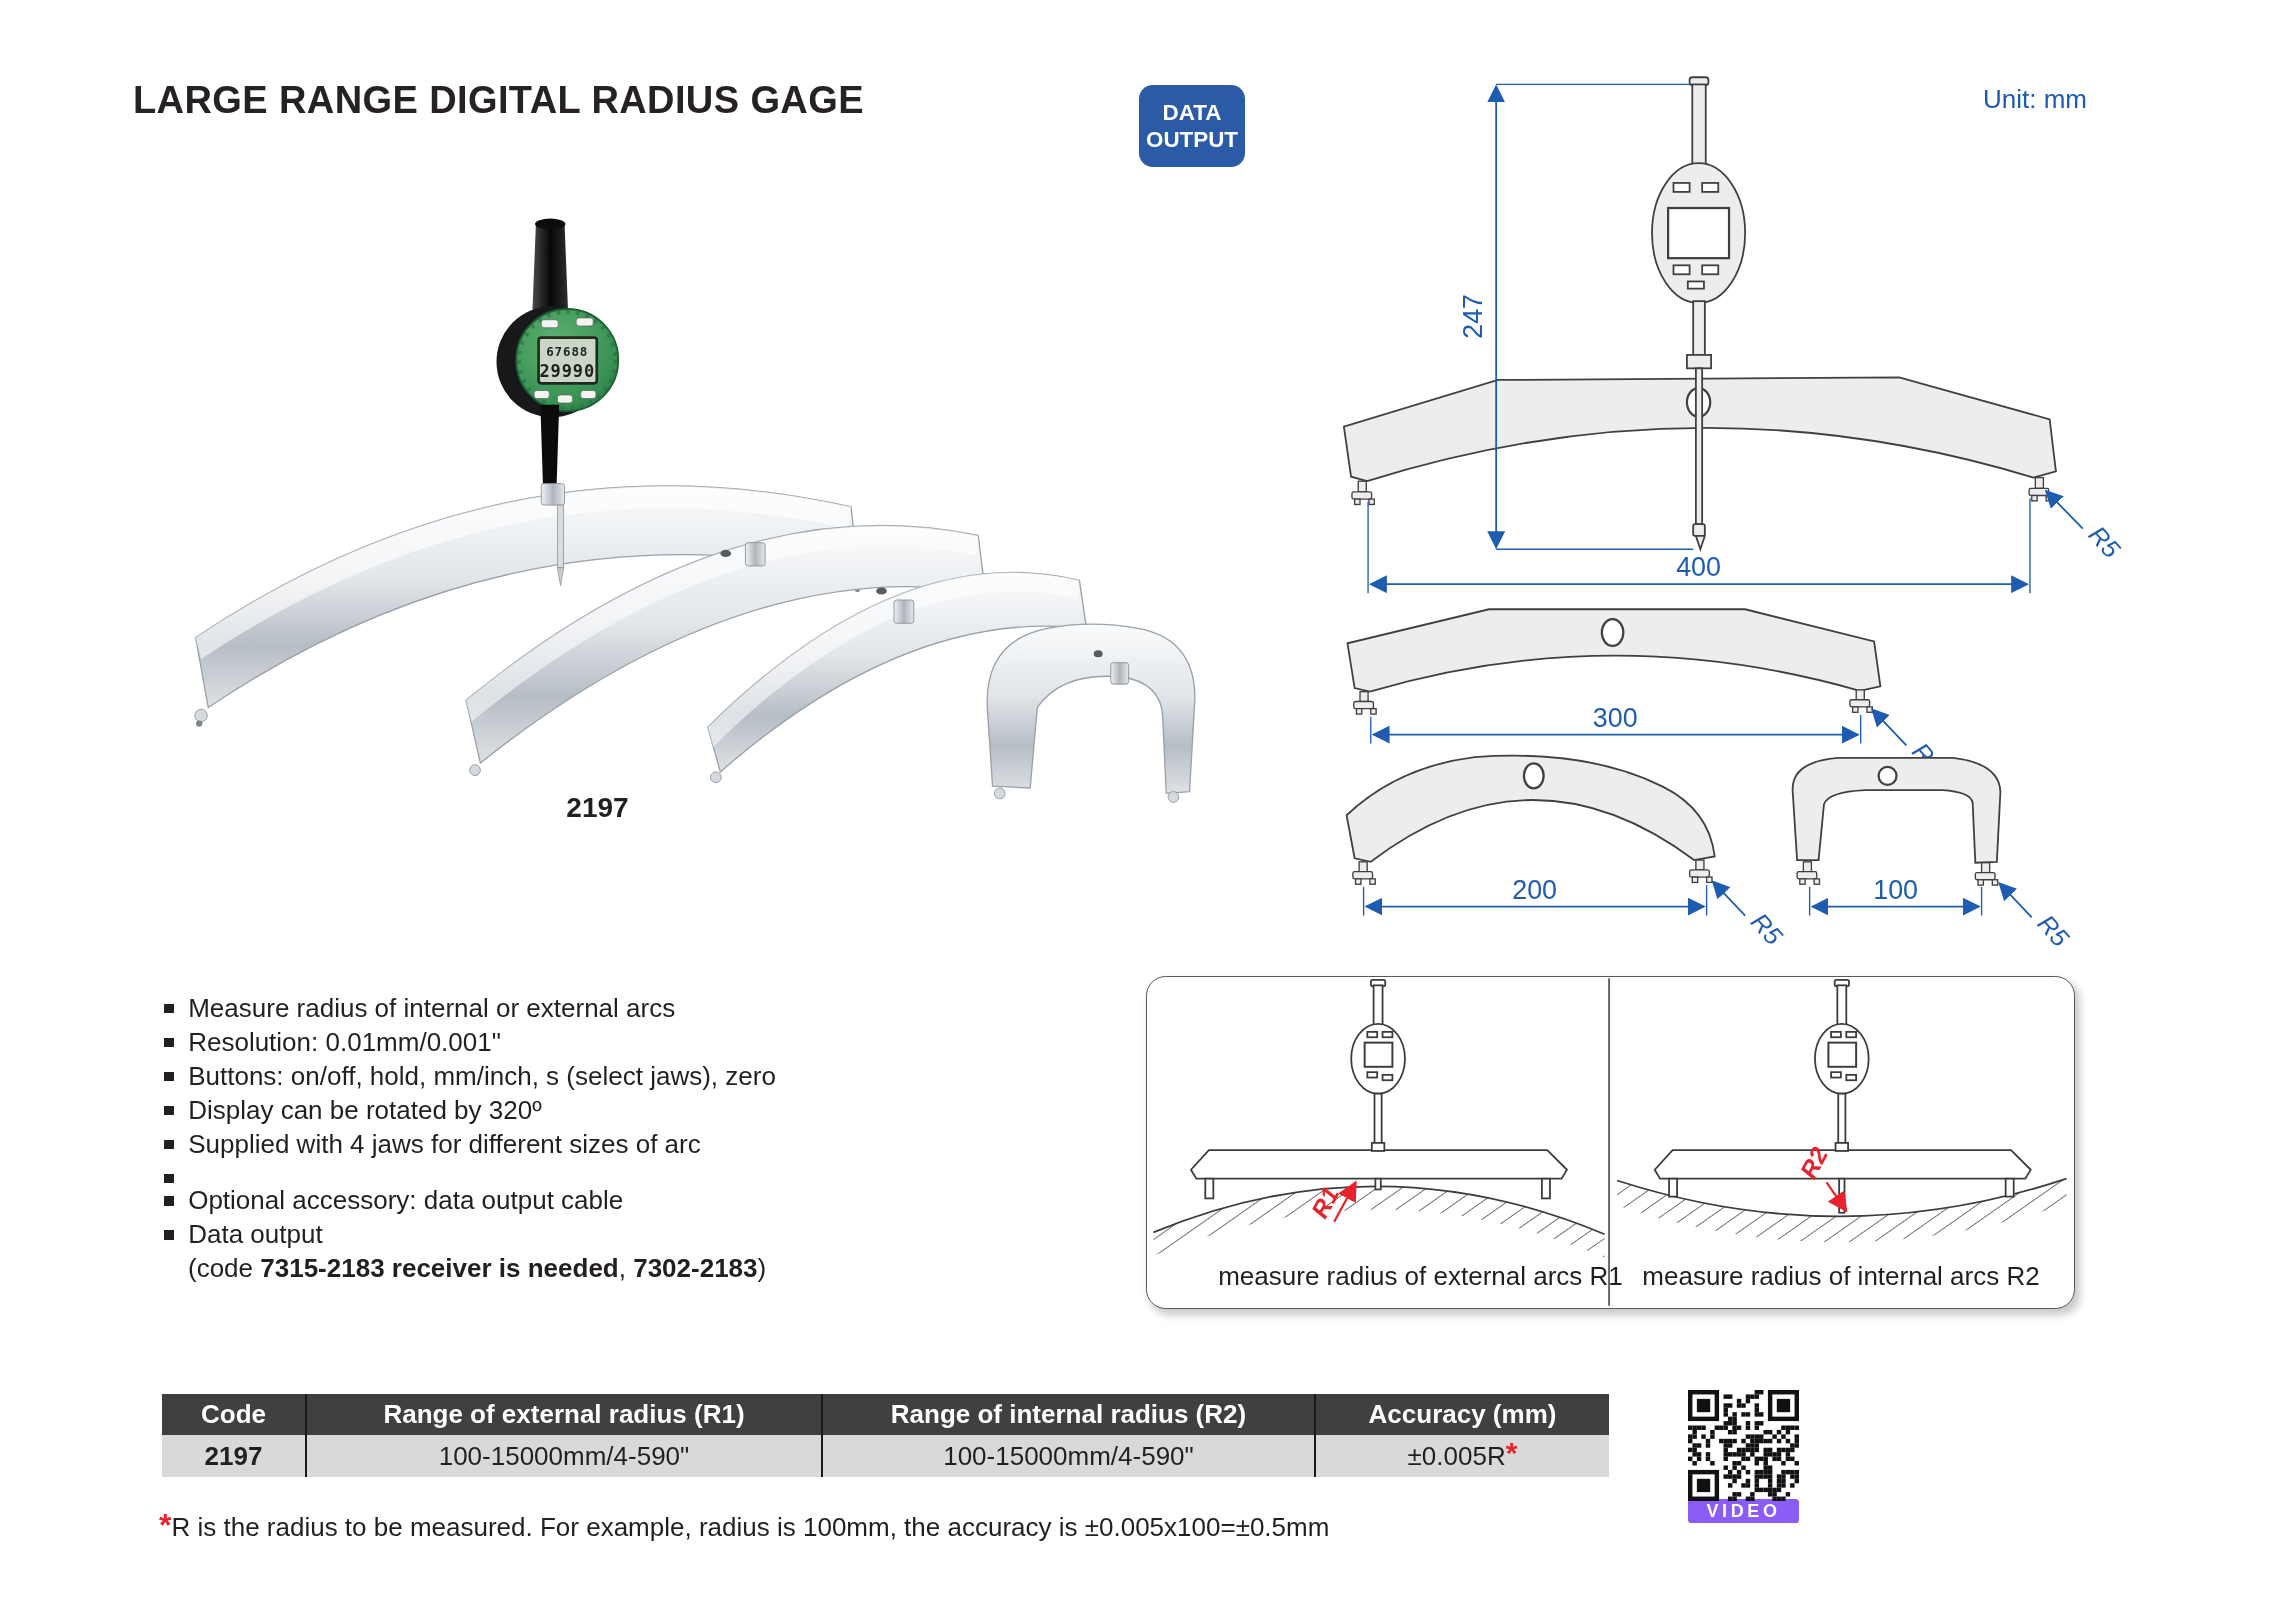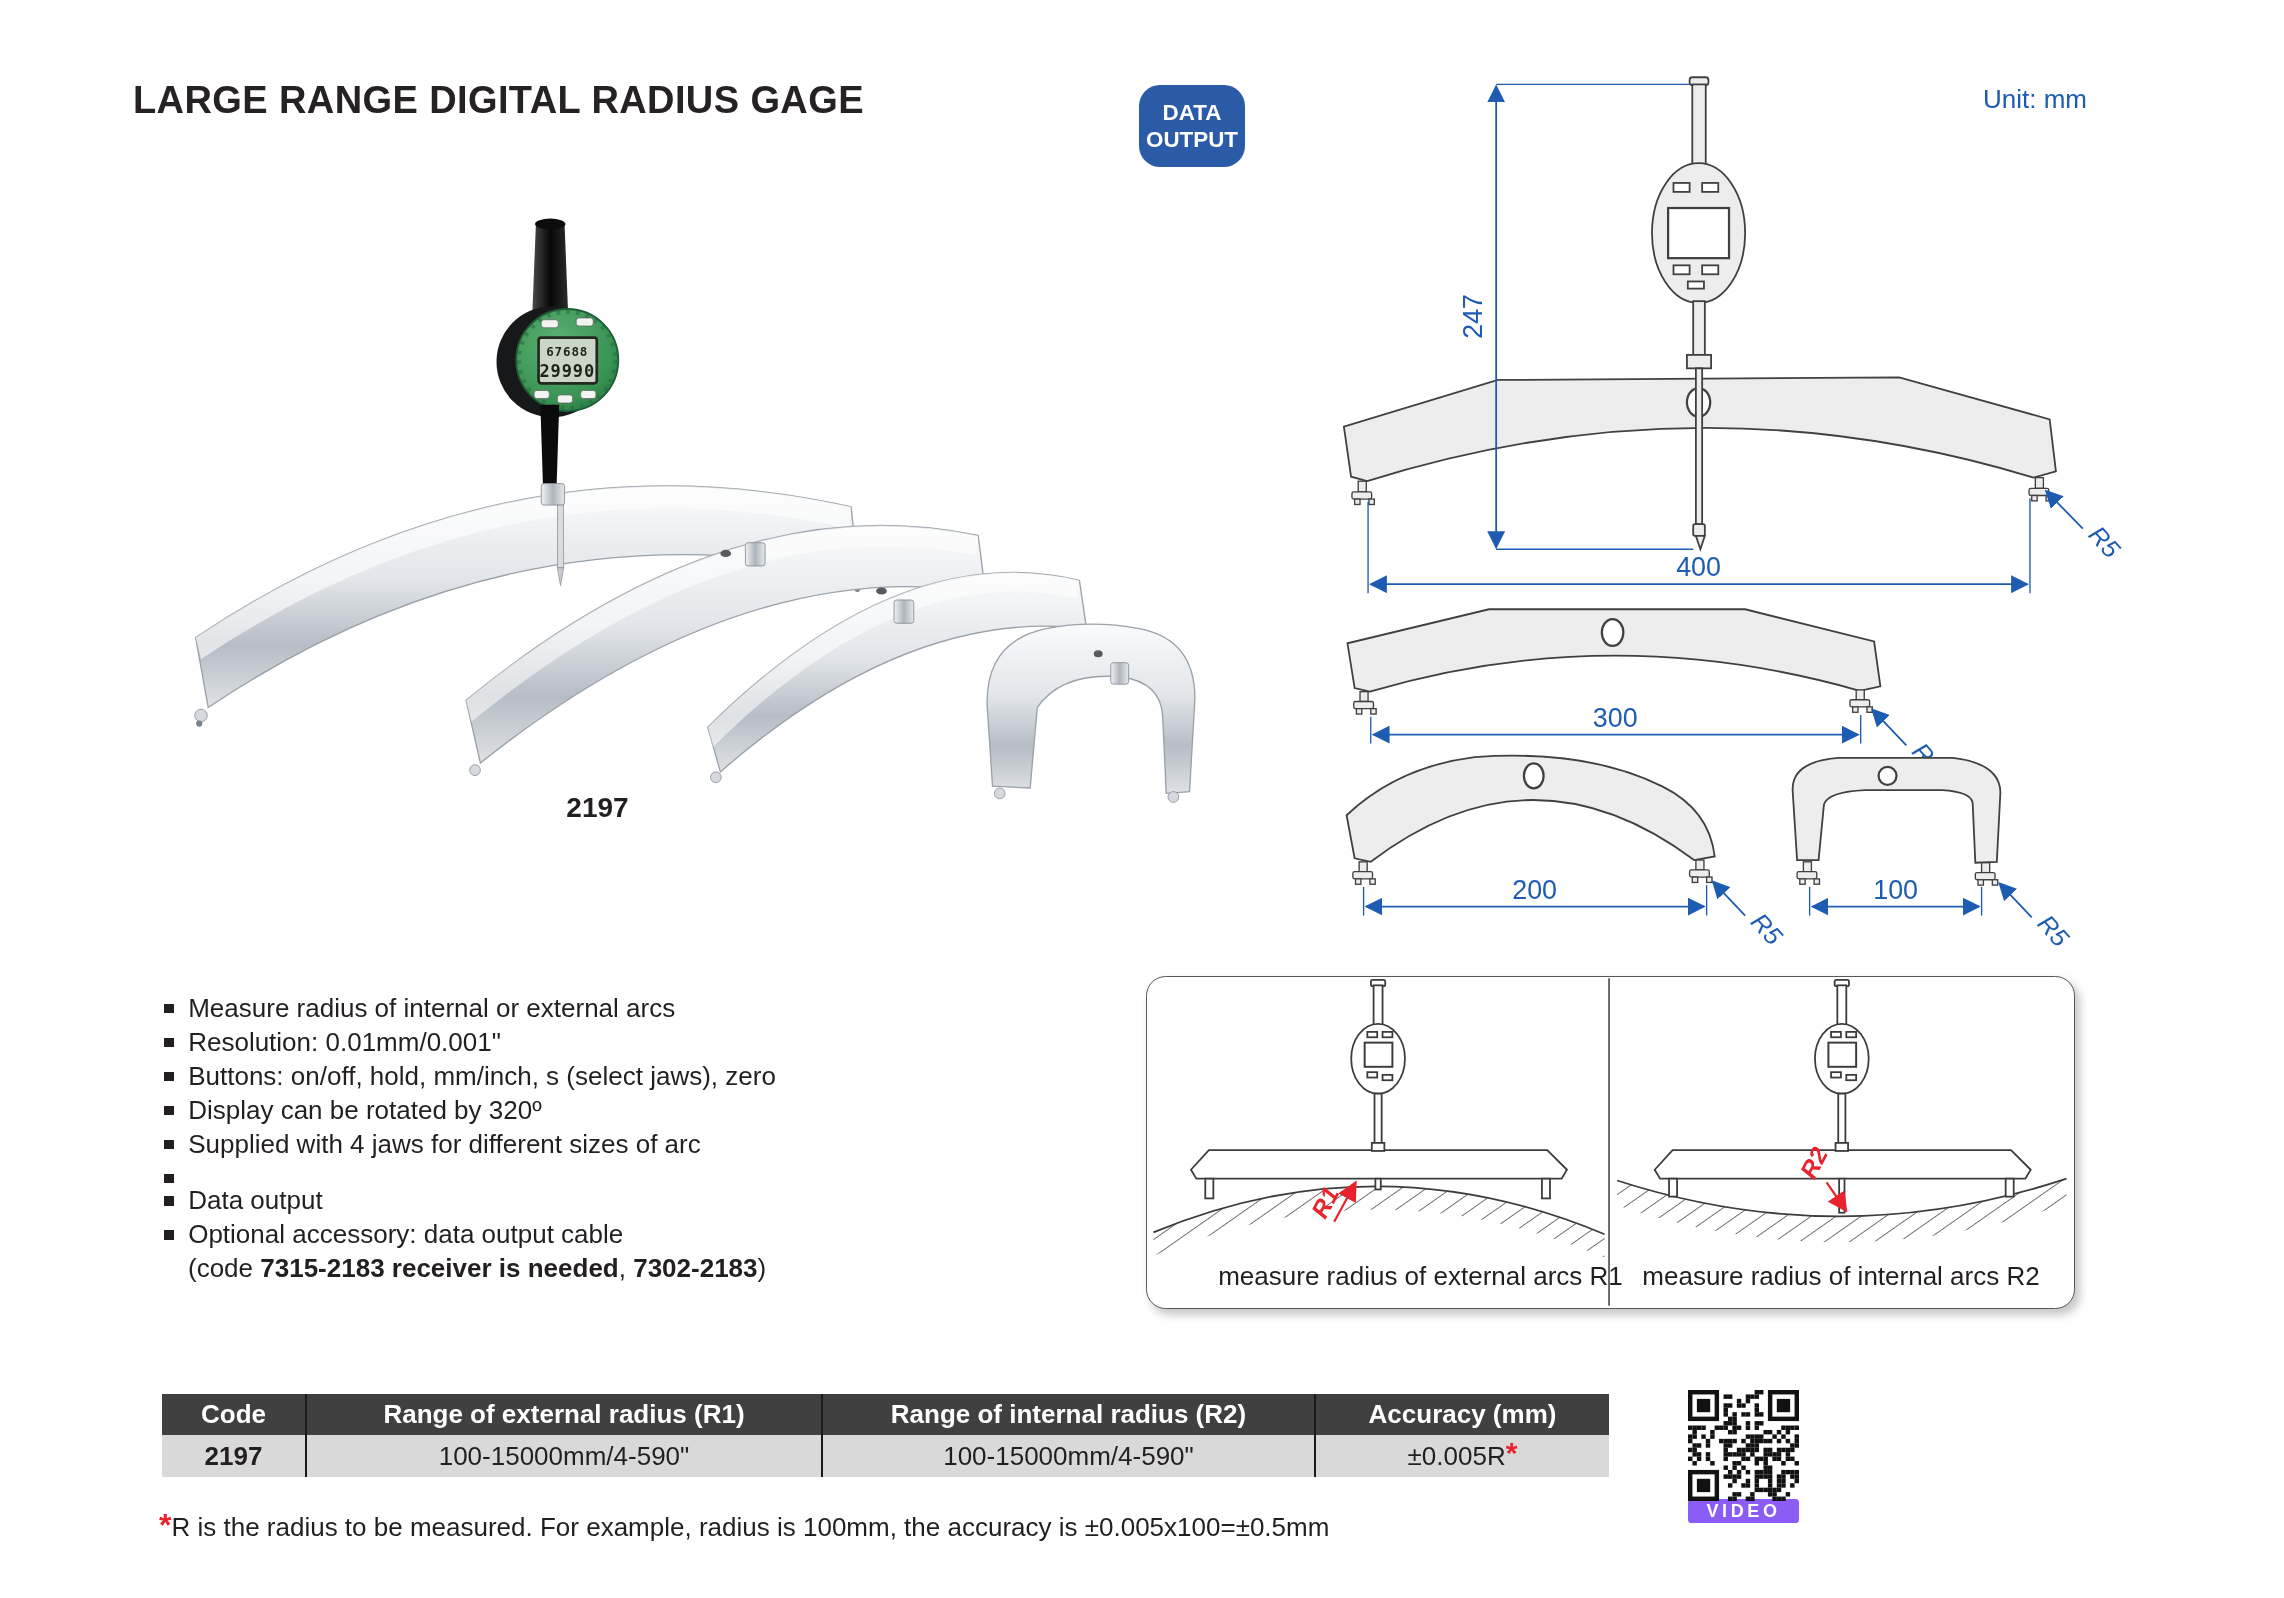--- a/index.html
+++ b/index.html
@@ -4,21 +4,21 @@
 <style>
   html,body{margin:0;padding:0;}
   body{
     width:2285px;height:1599px;position:relative;background:#ffffff;
     font-family:"Liberation Sans",sans-serif;color:#231f20;overflow:hidden;
   }
   .abs{position:absolute;}
   
   #page-title{left:133px;top:79px;font-size:38px;font-weight:bold;letter-spacing:0.4px;color:#262123;}
   #data-output-badge{
-    left:1139px;top:85px;width:106px;height:82px;background:#2b5aa7;border-radius:21px;
+    left:1139px;top:85px;width:106px;height:82px;background:#2b5aa7;border-radius:14px;
     color:#fff;font-weight:bold;font-size:22.4px;line-height:27px;text-align:center;
     display:flex;flex-direction:column;justify-content:center;
   }
   #unit-label{left:1983px;top:84px;font-size:26px;color:#1e5cb2;}
   
   #product-code-label{left:537px;top:792px;width:121px;text-align:center;font-size:28px;font-weight:bold;}
   
   #feature-list{left:164px;top:991px;width:896px;font-size:26px;line-height:34px;}
   #feature-list .feat{display:flex;align-items:flex-start;}
   #feature-list .sq{width:9.9px;height:9.9px;background:#231f20;margin:12.5px 14.3px 0 0;flex:0 0 9.9px;}
@@ -286,25 +286,25 @@
     </div>
   <div class="feat">
       <span class="sq"></span>
       <span>Supplied with 4 jaws for different sizes of arc</span>
     </div>
   <div class="feat">
       <span class="sq"></span>
     </div>
   <div class="feat">
       <span class="sq"></span>
+      <span>Optional accessory: data output cable</span>
+    </div>
+  <div class="feat">
+      <span class="sq"></span>
       <span>Data output</span>
-    </div>
-  <div class="feat">
-      <span class="sq"></span>
-      <span>Optional accessory: data output cable</span>
     </div>
   <div class="cont">
     <span>(code </span><span class="bold">7315-2183 receiver is needed</span><span>, </span><span class="bold">7302-2183</span><span>)</span>
   </div>
 </div>
 
 <div class="abs" id="panel-box"></div>
 <svg class="abs" style="left:1148px;top:978px;" width="923" height="328" viewBox="1282 1092 1031 366">
   <defs>
     <marker id="arrR" viewBox="0 0 10 10" refX="9" refY="5" markerWidth="9" markerHeight="9" orient="auto-start-reverse">

